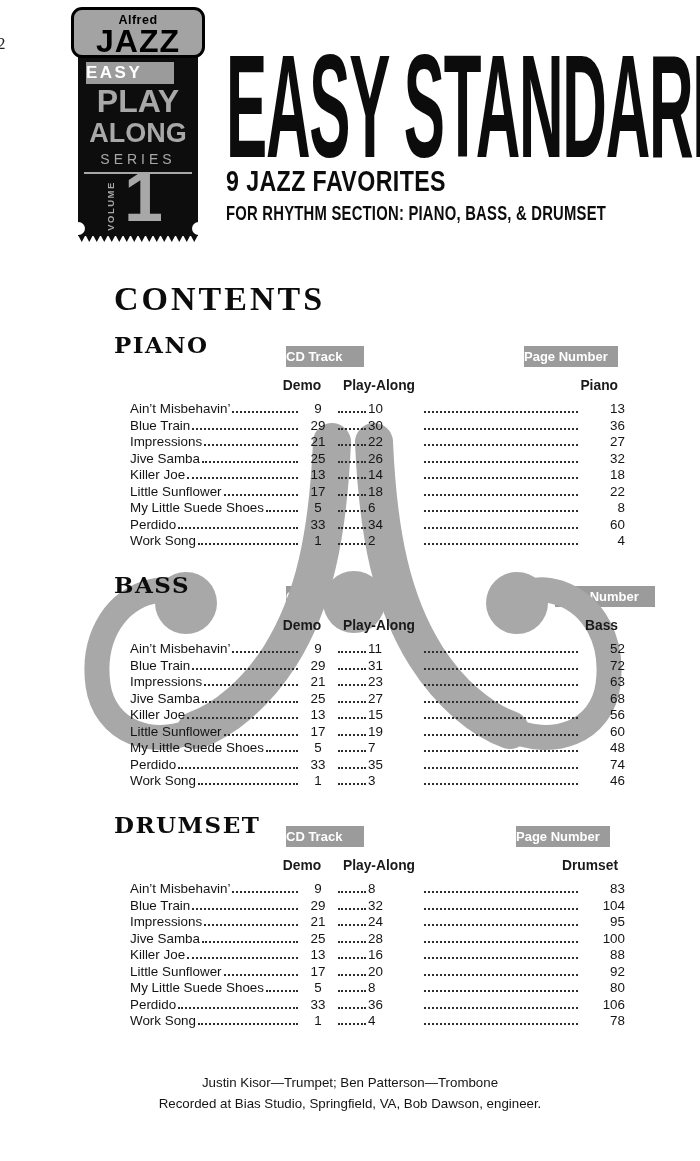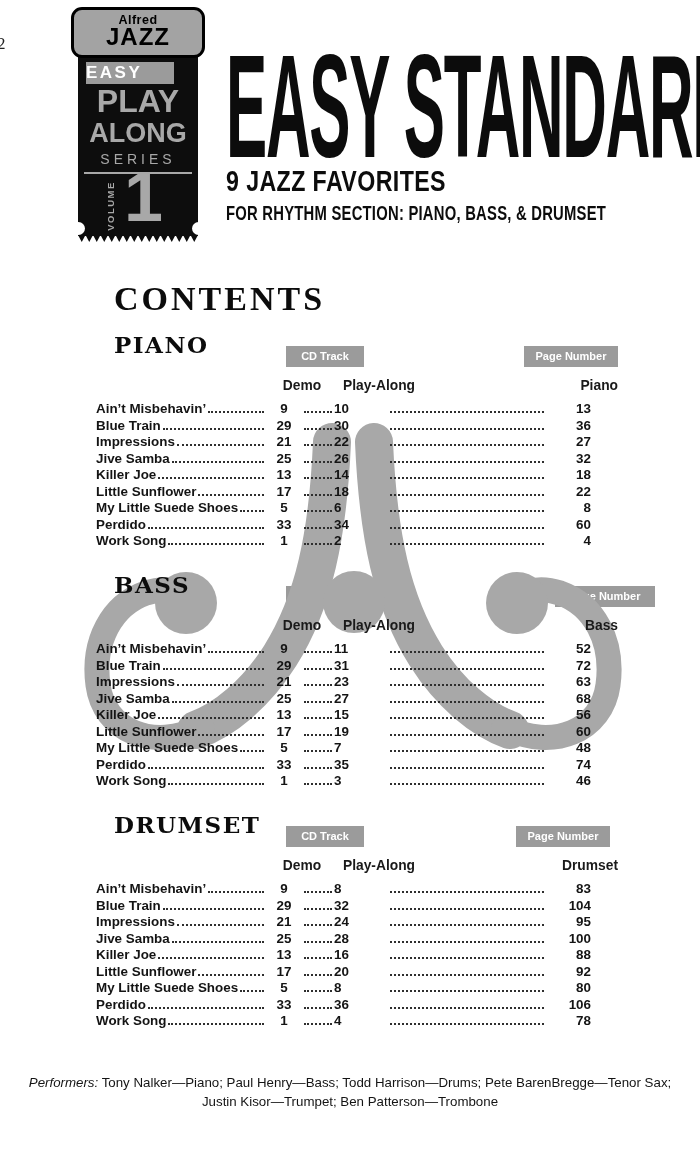--- a/index.html
+++ b/index.html
@@ -11,21 +11,21 @@
               font-size:17px;color:#222;z-index:10;}
 
   
   .ticket-body{position:absolute;left:78px;top:30px;width:120px;height:206px;background:#0d0d0d;z-index:10;}
   .teeth{position:absolute;left:78px;top:235px;width:120px;height:8px;z-index:10;}
   .notch{position:absolute;width:13px;height:13px;border-radius:50%;background:#fff;z-index:11;}
   .notch-l{left:72px;top:222px;} .notch-r{left:192px;top:222px;}
   .logo-topbox{position:absolute;left:71px;top:7px;width:134px;height:51px;box-sizing:border-box;
                background:#a3a3a3;border:3px solid #000;border-radius:11px;z-index:12;text-align:center;}
   .logo-alfred{display:block;margin-top:3px;font-size:12.5px;font-weight:bold;color:#000;letter-spacing:.5px;}
-  .logo-jazz{display:block;margin-top:-2px;font-size:24px;font-weight:bold;color:#000;letter-spacing:1px;line-height:1;}
+  .logo-jazz{display:block;margin-top:-2px;font-size:32px;font-weight:bold;color:#000;letter-spacing:1px;line-height:1;}
   .easy-box{position:absolute;left:86px;top:62px;width:88px;height:22px;background:#9b9b9b;z-index:12;
             color:#fff;font-weight:bold;font-size:17px;letter-spacing:2.5px;text-align:left;line-height:22px;}
   .logo-play{position:absolute;left:78px;top:85px;width:120px;text-align:center;z-index:12;
              font-size:32px;font-weight:bold;color:#a8a8a8;line-height:1;}
   .logo-along{position:absolute;left:78px;top:120px;width:120px;text-align:center;z-index:12;
               font-size:27px;font-weight:bold;color:#a8a8a8;line-height:1;}
   .logo-series{position:absolute;left:78px;top:152px;width:120px;text-align:center;z-index:12;
                font-size:14px;color:#a8a8a8;letter-spacing:4px;line-height:1;}
   .logo-rule{position:absolute;left:84px;top:172px;width:108px;height:2px;background:#a8a8a8;z-index:12;}
   .logo-volume{position:absolute;left:85px;top:200px;width:52px;height:12px;z-index:12;
@@ -40,40 +40,40 @@
               transform:scaleX(.42);transform-origin:left top;}
   .sub1{position:absolute;left:226px;top:165px;z-index:10;font-size:29px;font-weight:bold;color:#0c0c0c;
         white-space:nowrap;transform:scaleX(.8);transform-origin:left top;letter-spacing:.5px;}
   .sub2{position:absolute;left:226px;top:202px;z-index:10;font-size:19.5px;font-weight:bold;color:#0c0c0c;
         white-space:nowrap;transform:scaleX(.76);transform-origin:left top;letter-spacing:.3px;}
 
   .contents-title{position:absolute;left:114px;top:280px;z-index:10;font-family:Liberation Serif, serif;
                   font-weight:bold;font-size:34px;letter-spacing:3px;color:#0c0c0c;}
 
   
-  .badge{position:absolute;height:21px;background:#9b9b9b;color:#fff;font-weight:bold;font-size:11px;
-         line-height:21px;text-align:center;z-index:2;}
+  .badge{position:absolute;height:21px;background:#9b9b9b;color:#fff;font-weight:bold;font-size:13px;
+         line-height:21px;z-index:2;}
   .badge-cd{left:286px;width:78px;}
   .badge-pn{left:524px;width:94px;}
   .badge-pn.b-bass{left:555px;width:100px;}
   .badge-pn.b-drum{left:516px;}
 
   
   .watermark{position:absolute;left:0;top:0;z-index:5;pointer-events:none;}
 
   
   .toc-section{position:absolute;left:0;width:700px;z-index:10;}
   .sec-0{top:337px;} .sec-1{top:577px;} .sec-2{top:817px;}
   .sec-heading{position:absolute;left:114px;top:-6px;margin:0;font-family:"DejaVu Serif",serif;
                font-weight:bold;font-size:23px;letter-spacing:1.5px;color:#0c0c0c;}
   .col-headers{position:absolute;left:0;top:41px;width:700px;height:18px;font-weight:bold;font-size:13.8px;}
   .ch-demo{position:absolute;left:282px;width:40px;text-align:center;}
   .ch-pa{position:absolute;left:338px;width:82px;text-align:center;}
   .ch-page{position:absolute;left:498px;width:120px;text-align:right;}
-  .rows{position:absolute;left:96px;top:63px;width:495px;font-weight:bold;}
+  .rows{position:absolute;left:130px;top:63px;width:495px;}
   .row{display:flex;align-items:flex-end;height:16.45px;font-size:13.4px;line-height:15px;color:#141414;}
   .twrap{width:170px;display:flex;align-items:flex-end;}
   .stitle{white-space:nowrap;}
   .dots{border-bottom:2px dotted #2e2e2e;margin:0 2px 3px 2px;min-width:4px;}
   .twrap .dots{flex:1;} .mid .dots{flex:1;}
   .cdemo{width:36px;text-align:center;}
   .mid{width:86px;display:flex;align-items:flex-end;}
   .cpa{width:54px;text-align:left;}
   .d3{flex:1;}
   .cpg{width:45px;text-align:right;}
@@ -541,17 +541,17 @@
             <span class="dots"></span>
             <span class="cpa">4</span>
           </span>
     <span class="dots d3"></span>
     <span class="cpg">78</span>
   </div>
 </div>
   </section>
 
   <div class="footer">
-    <div><span class="ital">Performers:</span><span> Tony Nalker—Piano; Paul Henry—Bass; Todd Harrison—Drums; Pete BarenBregge—Tenor Sax;</span></div>
     <div>Justin Kisor—Trumpet; Ben Patterson—Trombone</div>
+    <div class="f-recorded">Recorded at Bias Studio, Springfield, VA, Bob Dawson, engineer.</div>
   </div>
 
 </div>
 
 </body></html>

